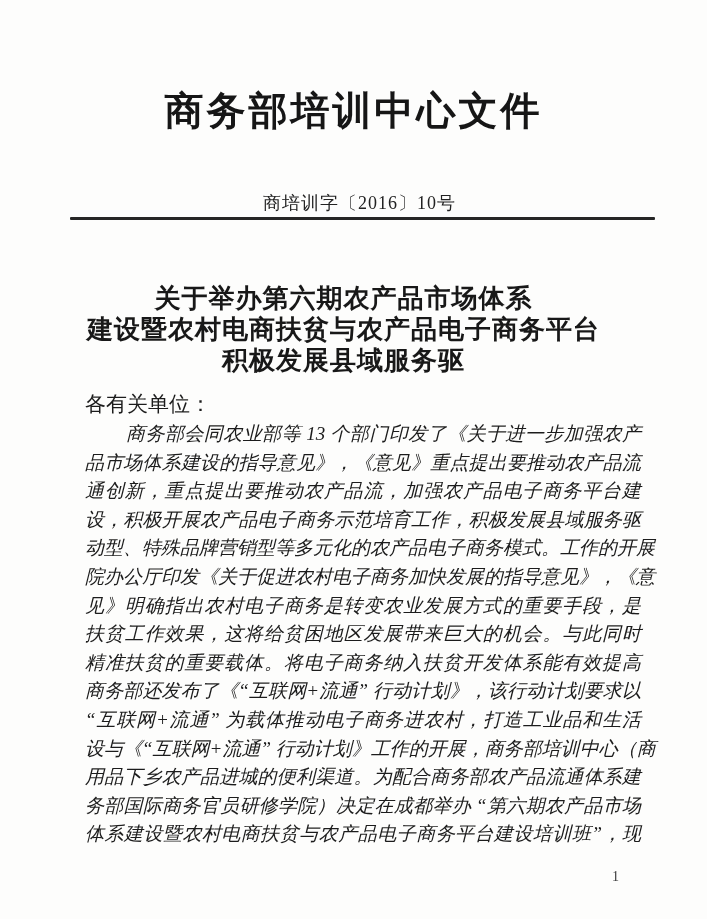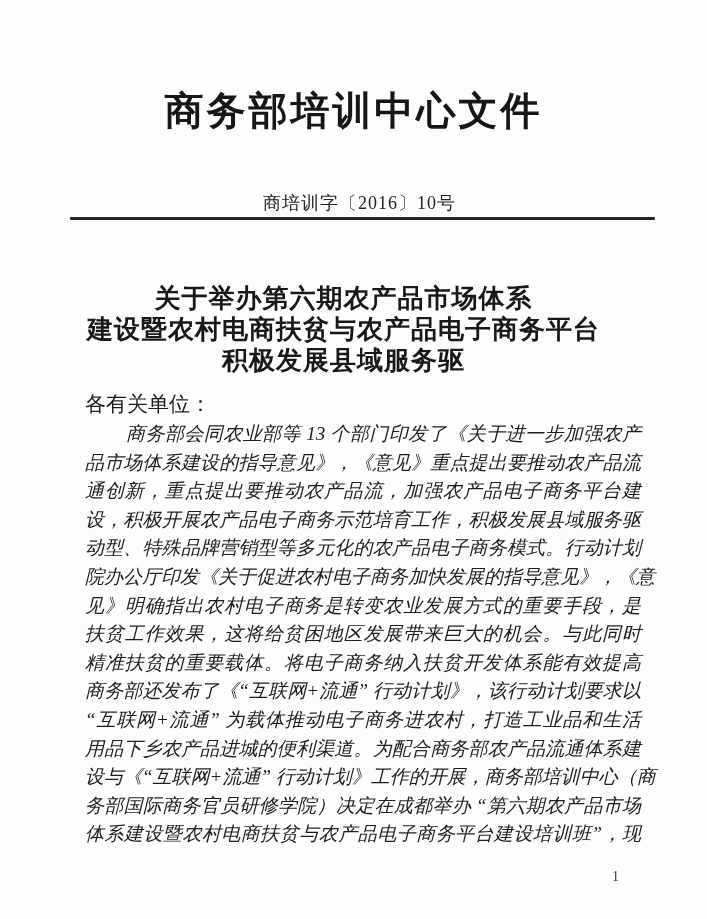--- a/index.html
+++ b/index.html
@@ -99,28 +99,28 @@
     <div>积极发展县域服务驱</div>
   </div>
 
   <div class="salutation">各有关单位：</div>
 
   <div class="body-text">
     <div class="body-line indent">商务部会同农业部等 13 个部门印发了《关于进一步加强农产</div>
     <div class="body-line">品市场体系建设的指导意见》，《意见》重点提出要推动农产品流</div>
     <div class="body-line">通创新，重点提出要推动农产品流，加强农产品电子商务平台建</div>
     <div class="body-line">设，积极开展农产品电子商务示范培育工作，积极发展县域服务驱</div>
-    <div class="body-line">动型、特殊品牌营销型等多元化的农产品电子商务模式。行动计划</div>
+    <div class="body-line">动型、特殊品牌营销型等多元化的农产品电子商务模式。工作的开展</div>
     <div class="body-line">院办公厅印发《关于促进农村电子商务加快发展的指导意见》，《意</div>
     <div class="body-line">见》明确指出农村电子商务是转变农业发展方式的重要手段，是</div>
     <div class="body-line">扶贫工作效果，这将给贫困地区发展带来巨大的机会。与此同时</div>
     <div class="body-line">精准扶贫的重要载体。将电子商务纳入扶贫开发体系能有效提高</div>
     <div class="body-line">商务部还发布了《“互联网+流通” 行动计划》，该行动计划要求以</div>
     <div class="body-line">“互联网+流通” 为载体推动电子商务进农村，打造工业品和生活</div>
+    <div class="body-line">设与《“互联网+流通” 行动计划》工作的开展，商务部培训中心（商</div>
     <div class="body-line">用品下乡农产品进城的便利渠道。为配合商务部农产品流通体系建</div>
-    <div class="body-line">设与《“互联网+流通” 行动计划》工作的开展，商务部培训中心（商</div>
     <div class="body-line">务部国际商务官员研修学院）决定在成都举办 “第六期农产品市场</div>
     <div class="body-line">体系建设暨农村电商扶贫与农产品电子商务平台建设培训班”，现</div>
   </div>
 
   <div class="page-number">1</div>
 
 </div>
 
 </body></html>

